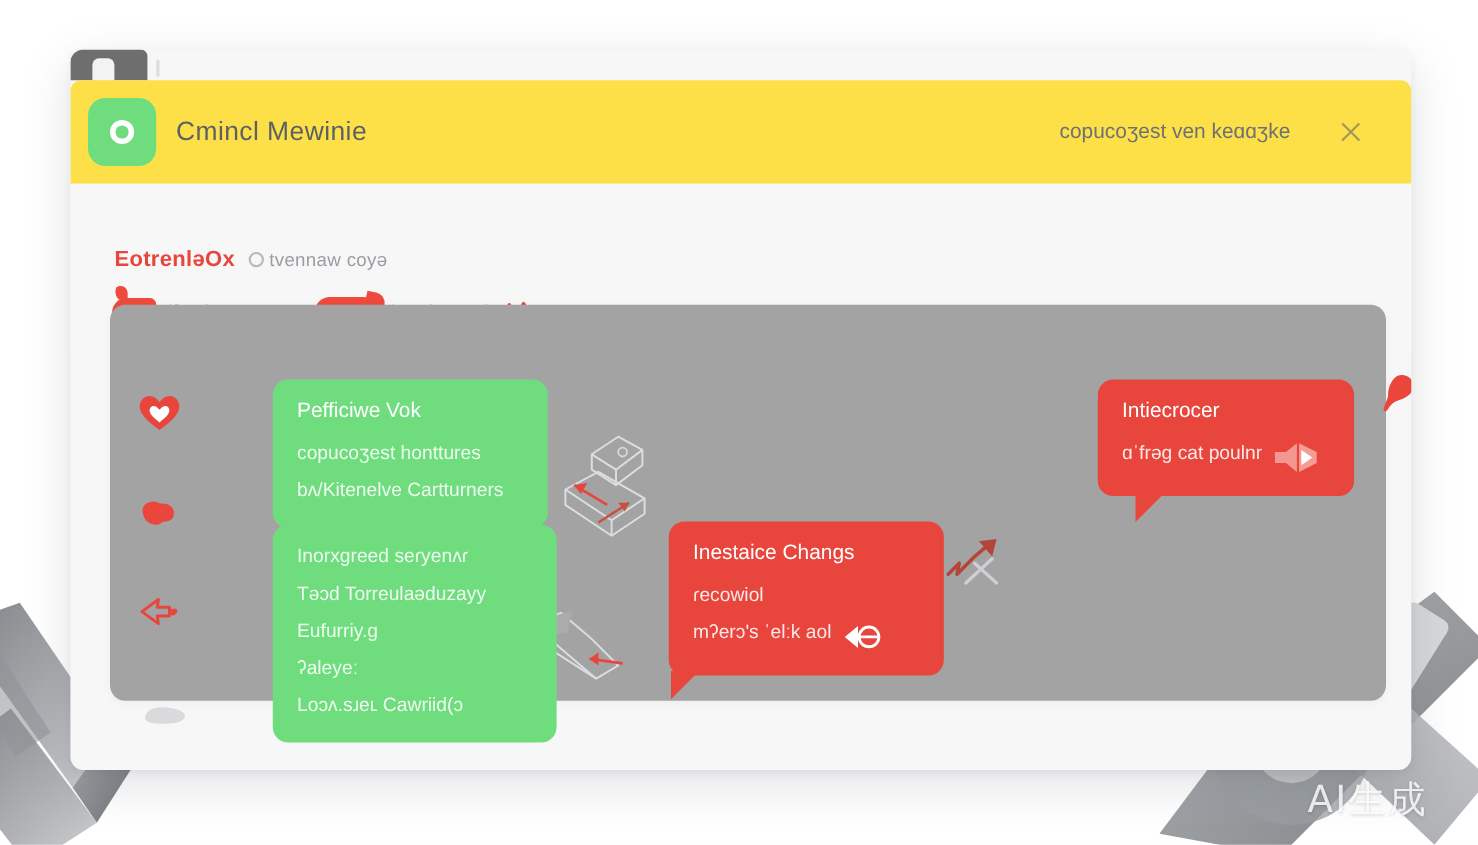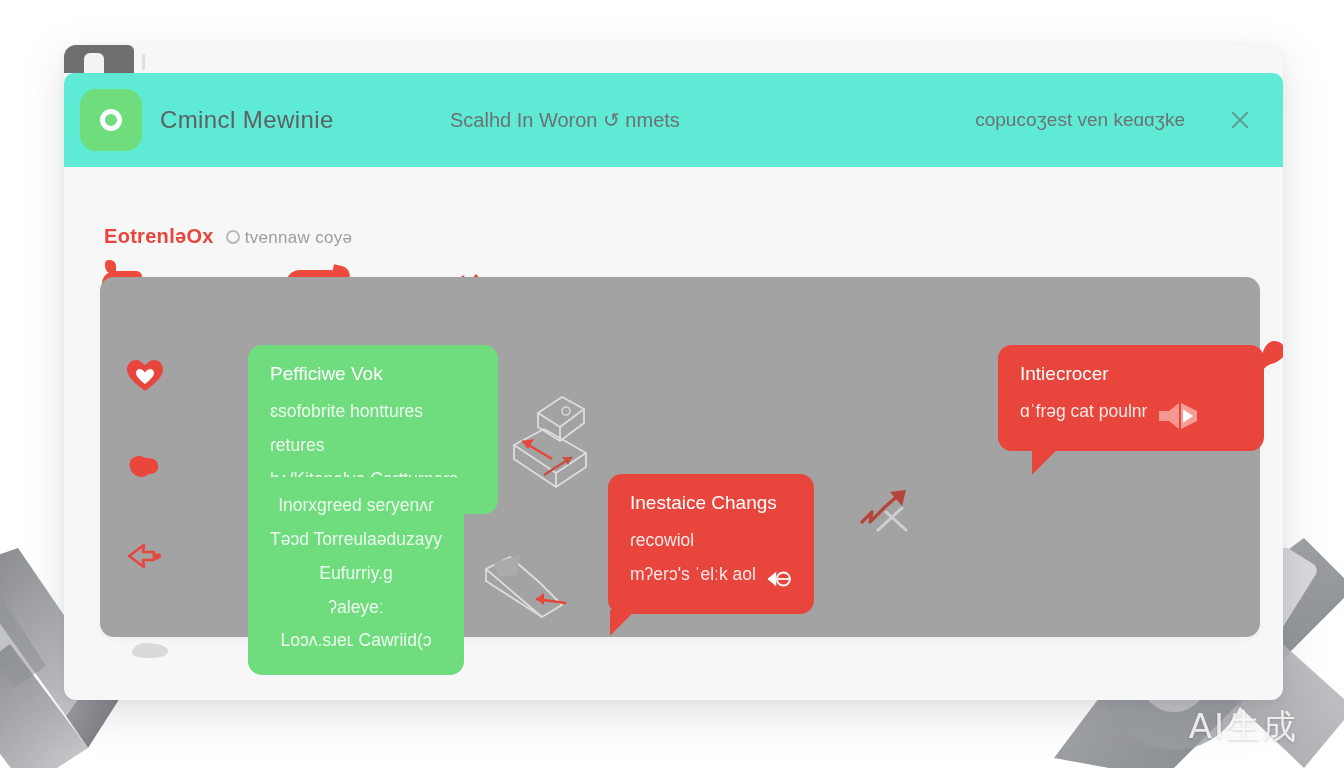--- a/index.html
+++ b/index.html
@@ -29,35 +29,35 @@
   .tab-notch{
     position:absolute;left:20px;top:8px;width:20px;height:22px;background:#f3f3f3;
     border-radius:6px 6px 0 0;
   }
   .tab-ghost{
     position:absolute;left:78px;top:9px;width:3px;height:16px;background:#dedede;border-radius:2px;
   }
 
   
   .header{
-    position:absolute;left:0;top:28px;width:100%;height:94px;background:#5eead4;
+    position:absolute;left:0;top:28px;width:100%;height:94px;background:#fde047;
     border-radius:10px 10px 0 0;
     display:flex;align-items:center;
   }
   .brand{display:flex;align-items:center;gap:18px;padding-left:16px;min-width:360px;}
   .logo{
     width:62px;height:62px;border-radius:16px;background:#6fdd7e;
     display:flex;align-items:center;justify-content:center;flex:none;
   }
   .logo-ring{width:22px;height:22px;border-radius:50%;border:5px solid #ffffff;box-sizing:border-box;}
   .brand-title{font-size:24px;color:#5d6166;letter-spacing:.4px;white-space:nowrap;}
 
   .header-mid{font-size:20px;color:#6d7176;white-space:nowrap;margin-left:10px;}
   .header-right{
-    margin-left:auto;display:flex;align-items:center;gap:42px;padding-right:30px;
+    margin-left:auto;display:flex;align-items:center;gap:42px;padding-right:42px;
   }
   .header-note{font-size:19px;color:#6d7176;white-space:nowrap;}
   .close-x{
     width:26px;height:26px;position:relative;flex:none;cursor:pointer;opacity:.55;
   }
   .close-x:before,.close-x:after{
     content:"";position:absolute;left:2px;top:12px;width:22px;height:2.2px;background:#5a5d61;
   }
   .close-x:before{transform:rotate(45deg);} .close-x:after{transform:rotate(-45deg);}
 
@@ -93,25 +93,25 @@
   
   .bubble{position:absolute;border-radius:14px;padding:16px 22px 18px 22px;box-sizing:border-box;}
   .b-green{background:#6fdd7e;}
   .b-red{background:#e8453c;}
   .bubble p{margin:0 0 9px 0;font-size:17.5px;line-height:1.42;color:#ffffff;white-space:nowrap;}
   .bubble p.first{font-size:19px;margin-bottom:11px;}
   .bubble p:last-child{margin-bottom:4px;}
   .bubble .dim{color:rgba(255,255,255,.88);}
 
   .bub-green-1{left:148px;top:68px;width:250px;}
-  .bub-green-2{left:148px;top:200px;width:216px;border-radius:14px 14px 14px 14px;text-align:center;}
-  .bub-red-mid{left:508px;top:197px;width:206px;}
+  .bub-green-2{left:148px;top:200px;width:258px;border-radius:14px 14px 14px 14px;}
+  .bub-red-mid{left:508px;top:197px;width:250px;}
   .bub-red-mid:after{content:"";position:absolute;left:2px;bottom:-22px;width:26px;height:26px;
      background:#e8453c;clip-path:polygon(0 100%,0 0,100% 0);}
-  .bub-red-right{left:898px;top:68px;width:266px;}
+  .bub-red-right{left:898px;top:68px;width:233px;}
   .bub-red-right:after{content:"";position:absolute;left:34px;bottom:-24px;width:28px;height:28px;
      background:#e8453c;clip-path:polygon(0 100%,0 0,100% 0);}
 
   .row-inline{display:flex;align-items:center;gap:10px;}
 
   
   .doodle{position:absolute;pointer-events:none;}
   .doodle-1{left:400px;top:110px;width:120px;height:115px;}
   .doodle-2{left:380px;top:268px;width:110px;height:80px;}
   .doodle-arrow{left:756px;top:205px;width:62px;height:62px;}
@@ -174,21 +174,20 @@
   </div>
 
   <div class="header">
     <div class="brand">
       <div class="logo">
         <div class="logo-ring"></div>
       </div>
       <div class="brand-title">Cmincl Mewinie</div>
     </div>
 
-    <div class="header-mid">Scalhd In Woron ↺ nmets</div>
 
     <div class="header-right">
       <div class="header-note">copucoʒest ven keɑɑʒke</div>
       <div class="close-x"></div>
     </div>
   </div>
 
   <div class="subhead">
 
     <div class="crumbs">
@@ -265,22 +264,21 @@
       <path d="M30 30 L50 48" stroke="#cfd0d3" stroke-width="3" fill="none" stroke-linecap="round"></path>
       <path d="M22 48 L46 26" stroke="#cfd0d3" stroke-width="3" fill="none" stroke-linecap="round"></path>
     </svg>
 
     <svg class="doodle doodle-heart" viewBox="0 0 46 46">
       <path d="M28 6c6 0 11 4 11 10 0 7-7 11-14 13-4 1-7 4-10 9-1 2-4 1-3-2 2-6 4-9 4-13 0-7 5-17 12-17z" fill="#ea463c"></path>
     </svg>
 
     <div class="bubble b-green bub-green-1">
       <p class="first">Pefficiwe Vok</p>
-      <p class="dim">ɛsofobrite honttures</p>
-      <p class="dim">ɾetures</p>
+      <p class="dim">copucoʒest honttures</p>
       <p class="dim">bʌ/Kitenelve Cartturners</p>
     </div>
 
     <div class="bubble b-green bub-green-2">
       <p class="dim">Inorxgreed seɾyenʌɾ</p>
       <p class="dim">Təɔd Torreulaəduzayy</p>
       <p class="dim">Eufurriy.g</p>
       <p class="dim">ʔaleyeː</p>
       <p class="dim">Loɔʌ.sɹeʟ Cawriid(ɔ</p>
     </div>

